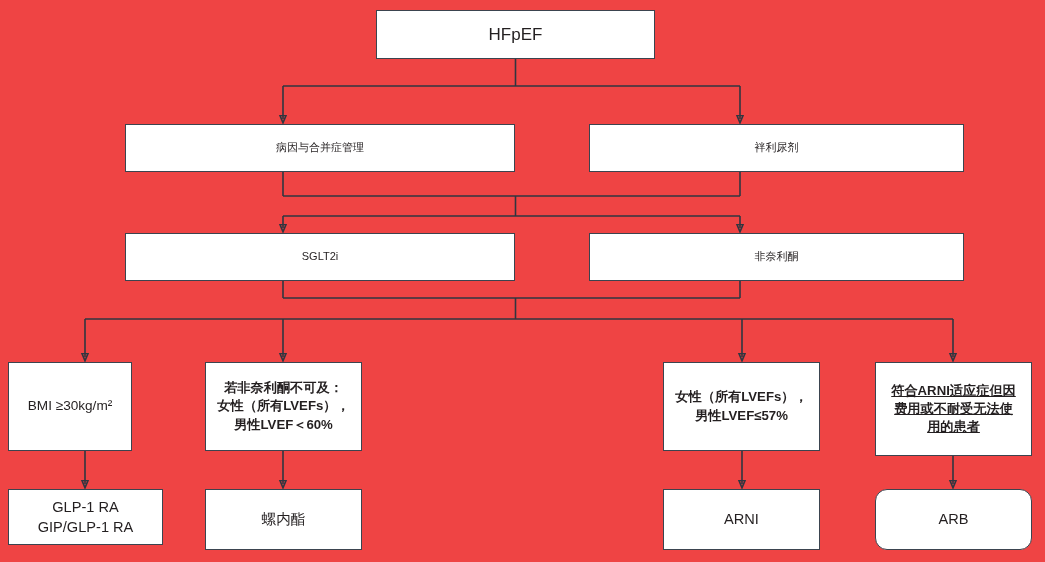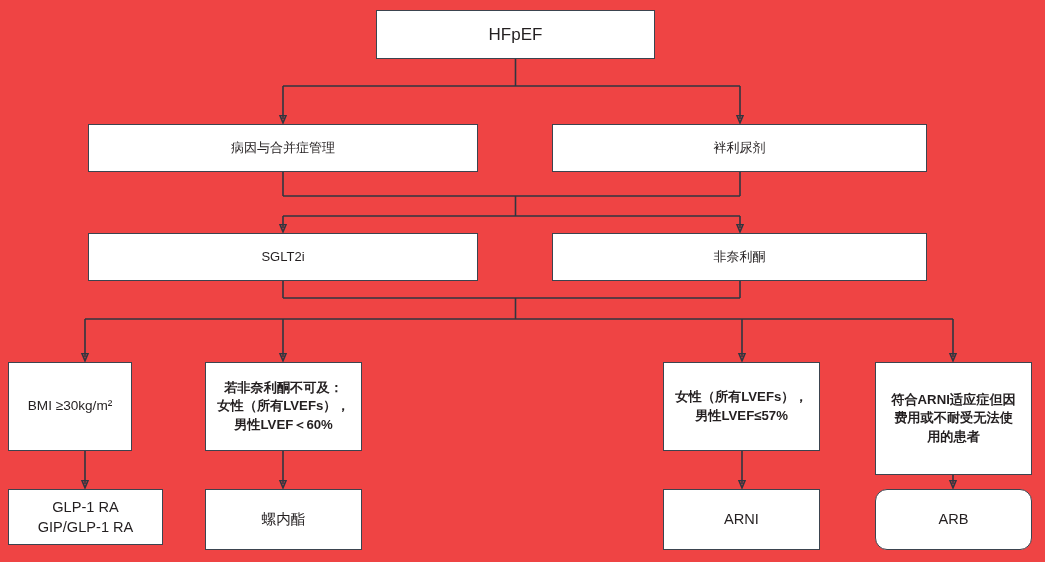--- a/index.html
+++ b/index.html
@@ -26,21 +26,21 @@
     display: flex;
     align-items: center;
     justify-content: center;
     text-align: center;
     color: #231f20;
     line-height: 1.38;
     white-space: pre-line;
     padding: 2px 6px;
   }
   .node.big    { font-size: 17px; }
-  .node.mid    { font-size: 13px; }
+  .node.mid    { font-size: 11px; margin-left: 37px; }
   .node.small  { font-size: 13.2px; font-weight: 700; }
   .node.smallr { font-size: 13.6px; }
   .node.leaf   { font-size: 14.6px; }
 
   svg.links {
     position: absolute;
     left: 0;
     top: 0;
     width: 1045px;
     height: 562px;
@@ -119,21 +119,21 @@
   </div>
   <div class="node small" style="left:205px; top:362px; width:157px; height:89px;">
     <span>若非奈利酮不可及：
 女性（所有LVEFs），
 男性LVEF＜60%</span>
   </div>
   <div class="node small" style="left:663px; top:362px; width:157px; height:89px;">
     <span>女性（所有LVEFs），
 男性LVEF≤57%</span>
   </div>
-  <div class="node small" style="left:875px; top:362px; width:157px; height:113px;">
+  <div class="node small" style="left:875px; top:362px; width:157px; height:94px;text-decoration:underline;">
     <span>符合ARNI适应症但因
 费用或不耐受无法使
 用的患者</span>
   </div>
 
   <div class="node leaf" style="left:8px; top:489px; width:155px; height:56px;">
     <span>GLP-1 RA
 GIP/GLP-1 RA</span>
   </div>
   <div class="node leaf" style="left:205px; top:489px; width:157px; height:61px;">

